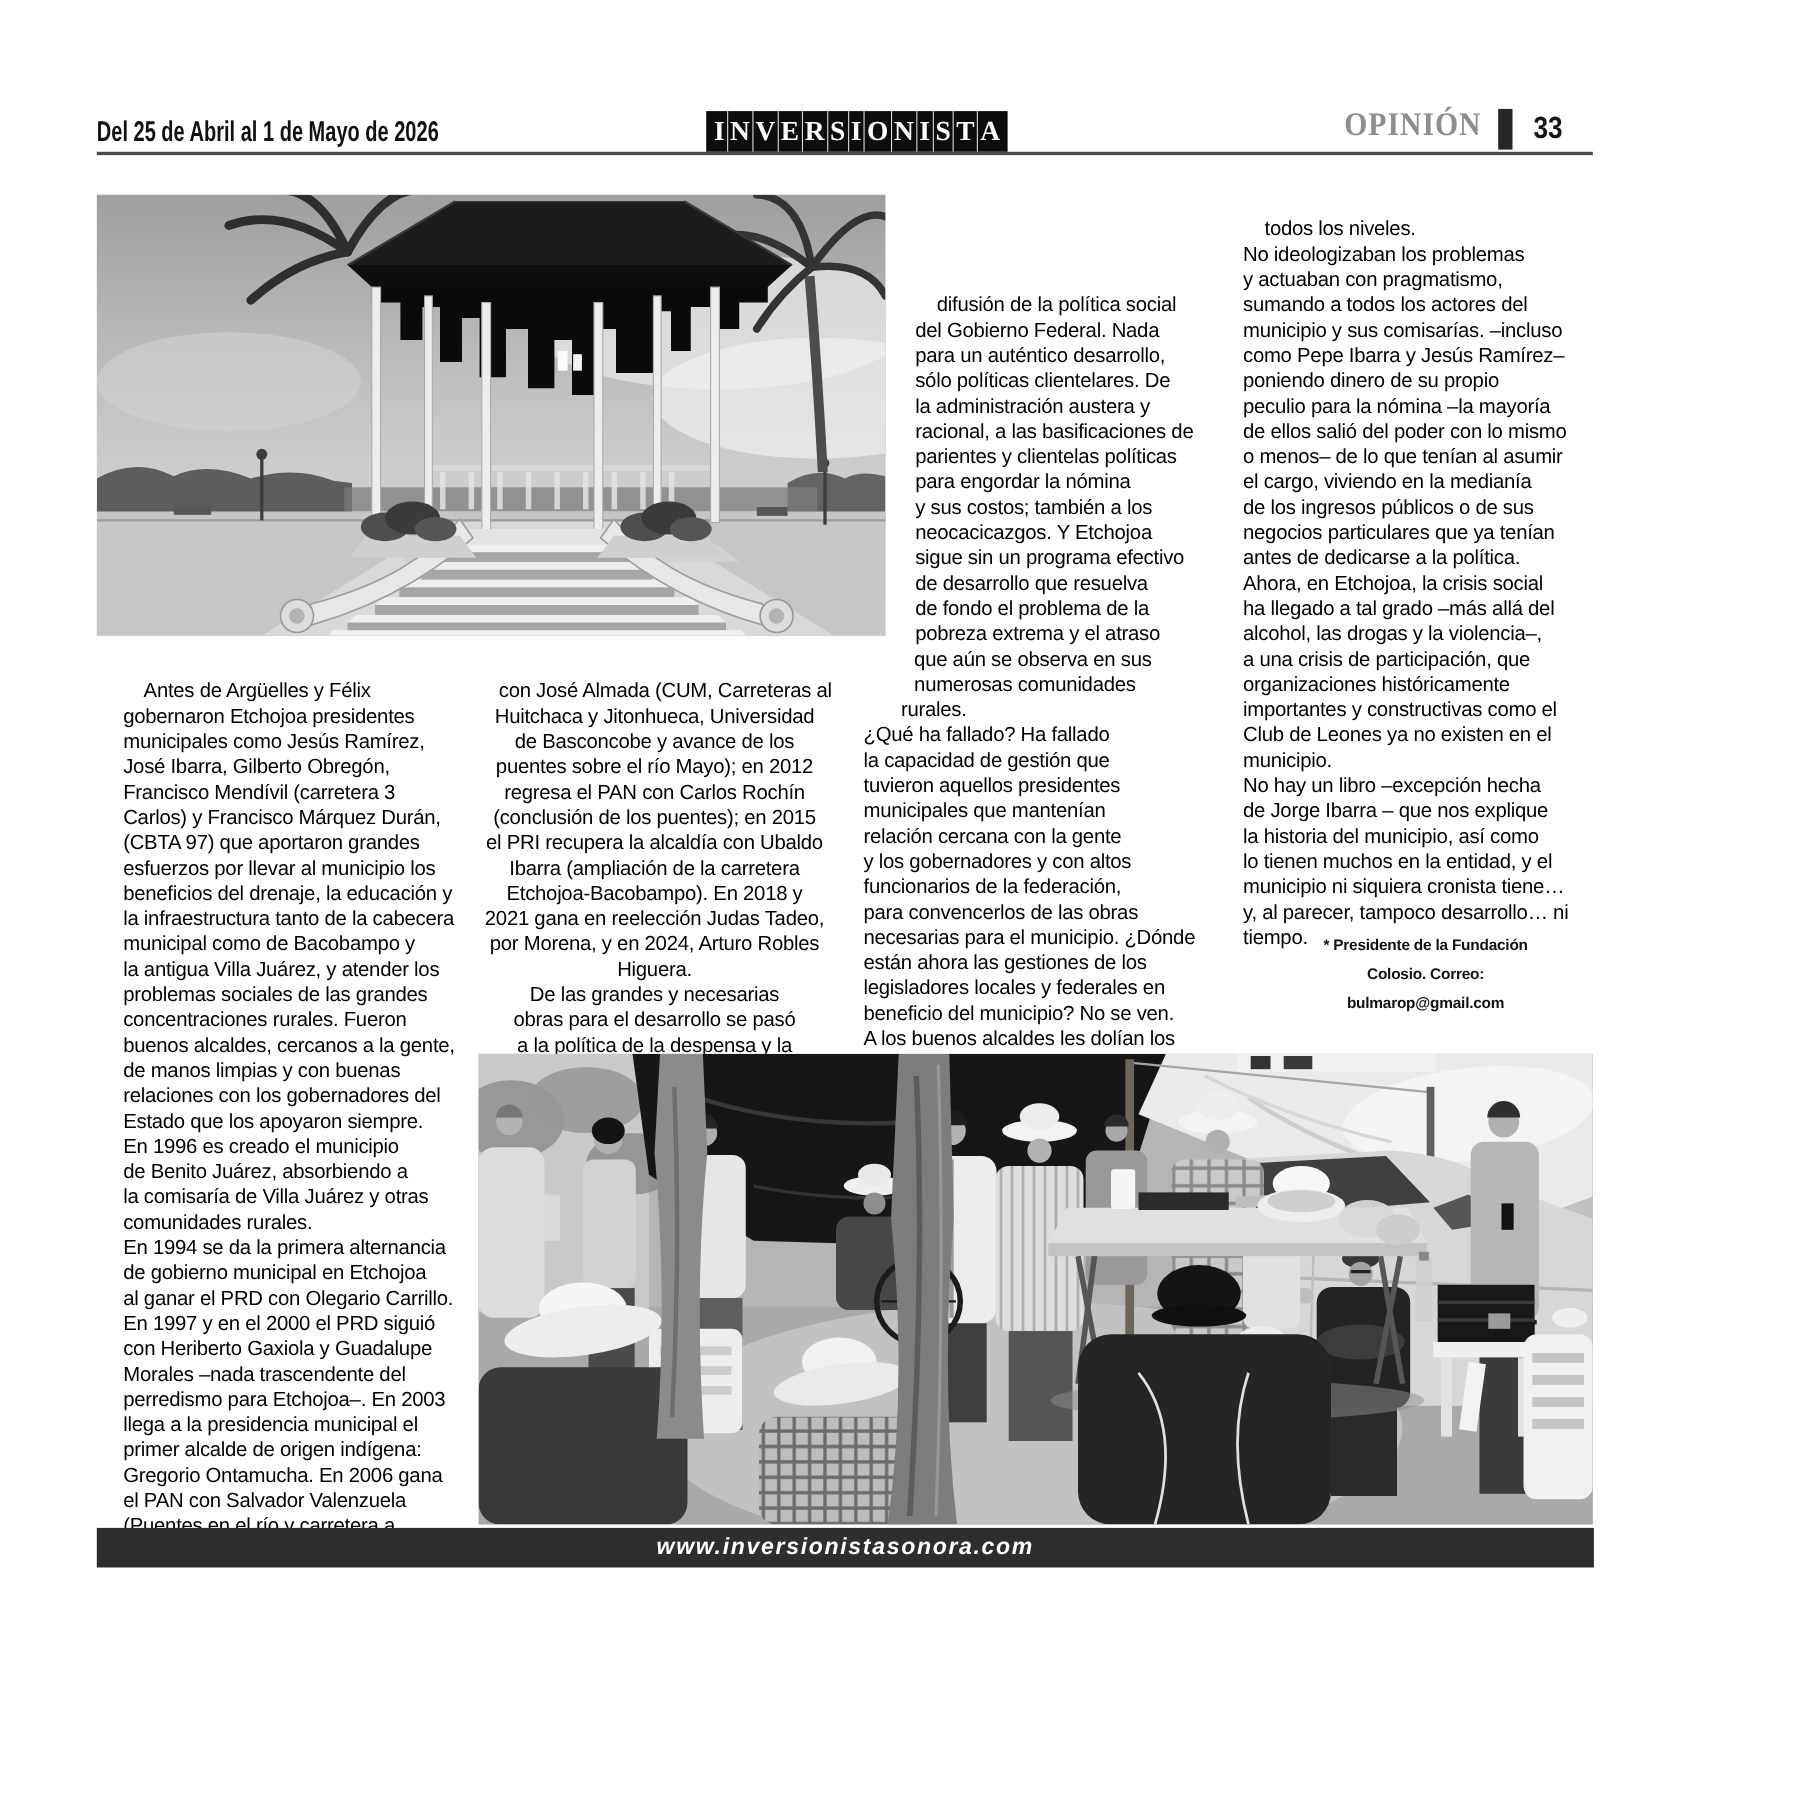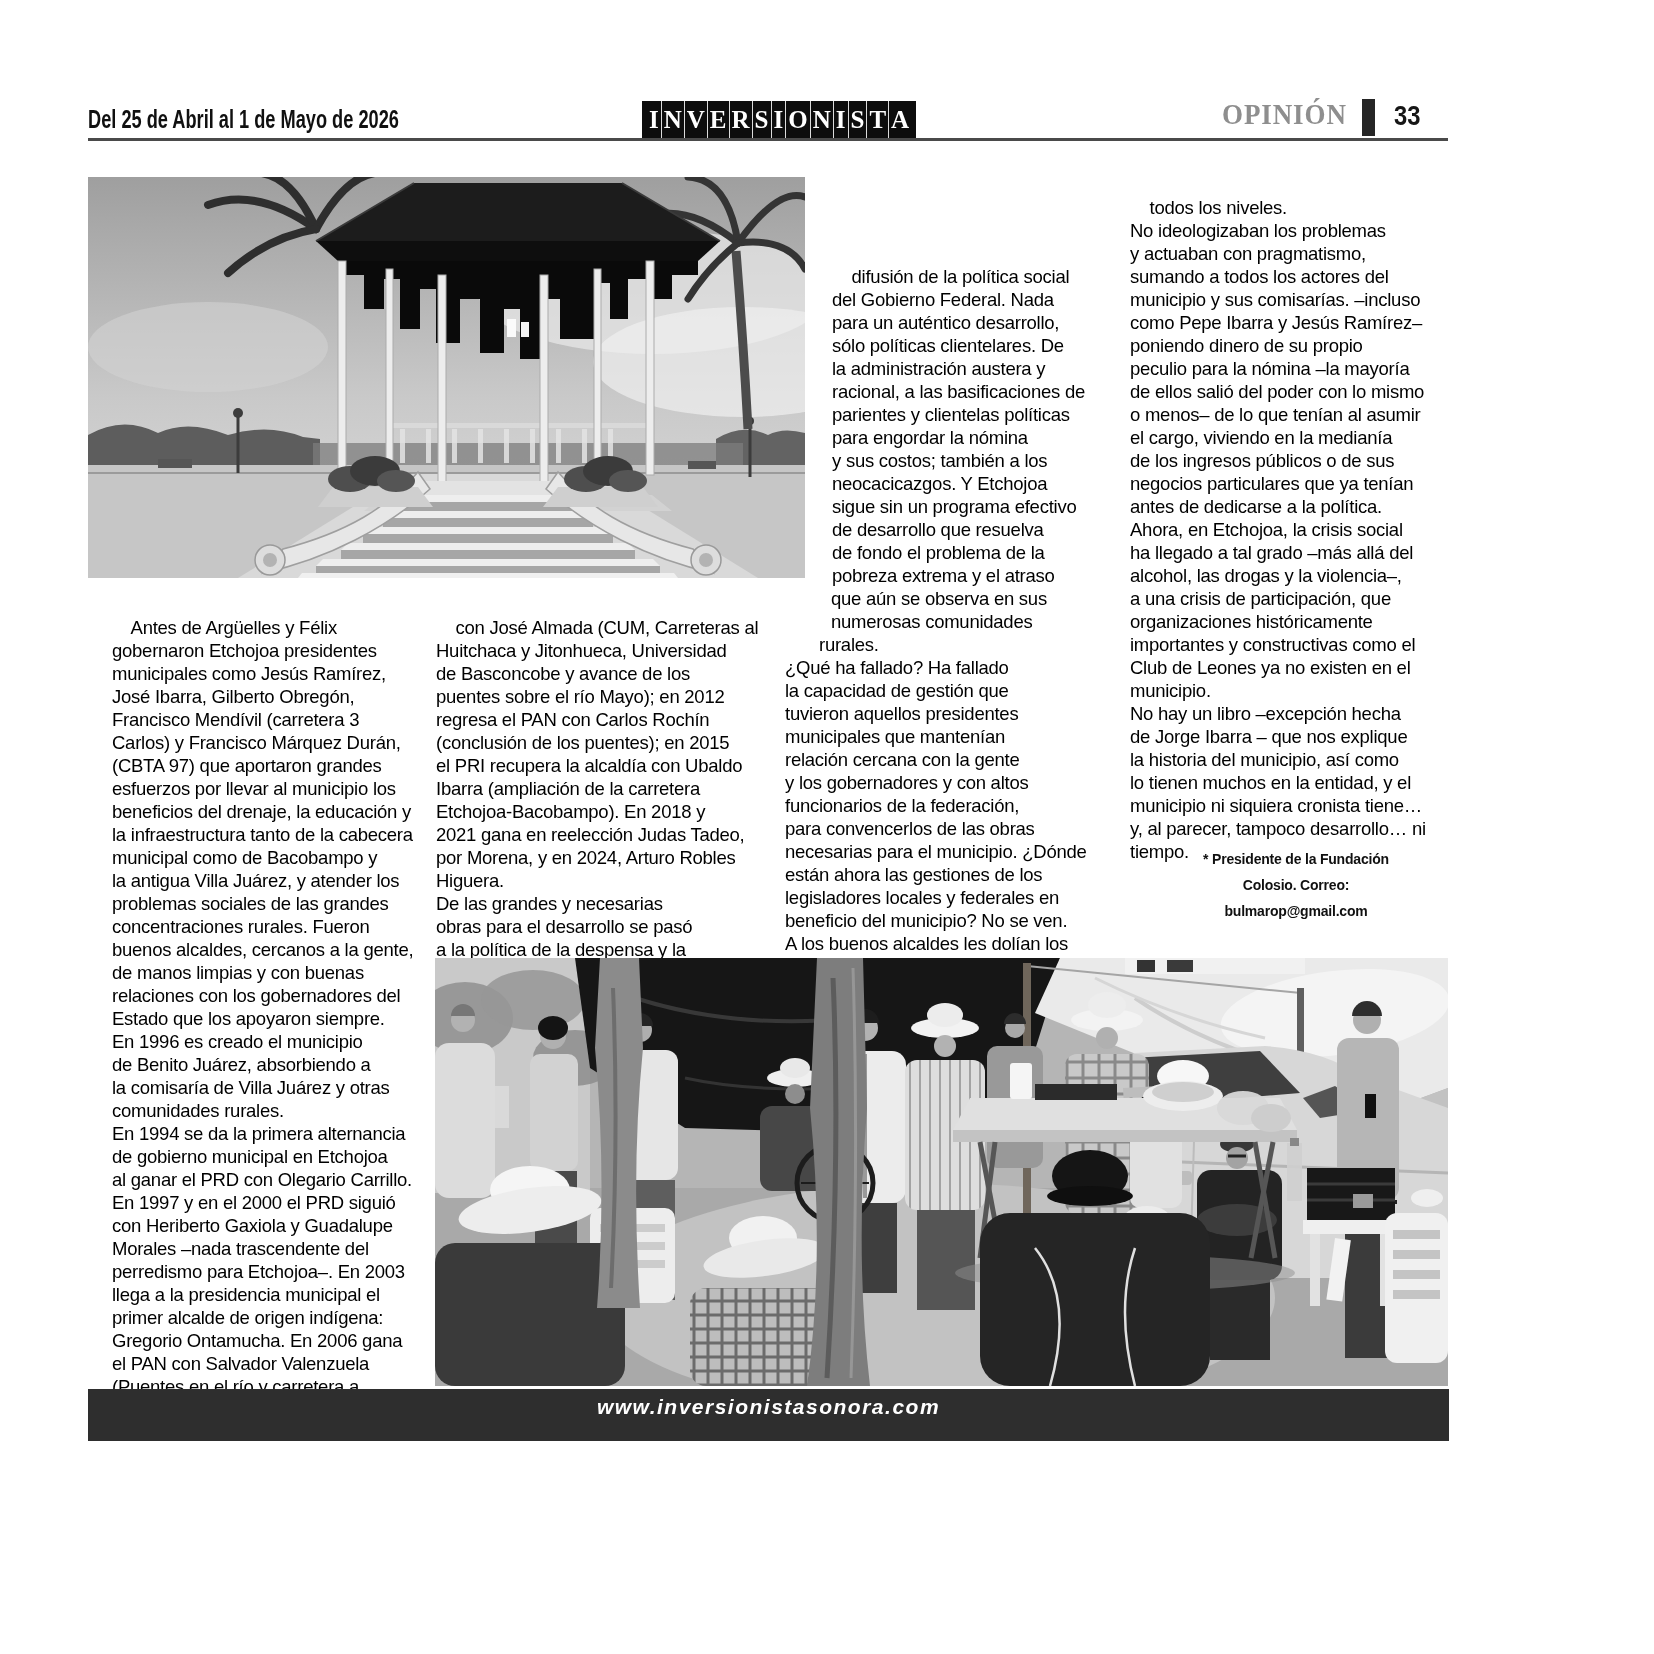--- a/index.html
+++ b/index.html
@@ -23,33 +23,33 @@
   .header-rule{left:88px;top:138px;width:1360px;height:3px;background:#4a4a4a;}
 
   
   .photo{overflow:hidden;background:#bdbdbd;}
   .photo-top{left:88px;top:177px;width:717px;height:401px;}
   .photo-bottom{left:435px;top:958px;width:1013px;height:428px;}
 
   
   .colText{font-size:18.5px;line-height:23px;letter-spacing:-0.25px;color:#000000;white-space:pre;}
   .col1{left:88px;top:593px;width:350px;margin-left:24px;}
-  .col2{left:436px;top:593px;width:350px;}
+  .col2{left:420px;top:593px;width:350px;text-align:center;}
   .col3{left:785px;top:173px;width:345px;}
   .col4{left:1130px;top:173px;width:340px;}
   .spacer{float:left;clear:left;}
   .sp1{width:47px;height:391px;}
   .sp2{width:46px;height:46px;}
   .sp3{width:34px;height:23px;}
 
   .signature{left:1130px;top:846px;width:332px;text-align:center;font-weight:bold;
              font-size:14px;line-height:26px;color:#101010;white-space:pre;letter-spacing:-0.2px;}
 
   
-  .footer-bar{left:88px;top:1389px;width:1361px;height:52px;background:#2e2e2e;}
+  .footer-bar{left:88px;top:1389px;width:1361px;height:36px;background:#2e2e2e;}
   .footer-url{width:100%;text-align:center;color:#ffffff;font-style:italic;font-weight:bold;
               font-size:21px;line-height:36px;letter-spacing:1.5px;}
 </style>
 </head>
 <body>
 
 <div class="sheet">
 
   <div class="abs date-range">Del 25 de Abril al 1 de Mayo de 2026</div>
 

